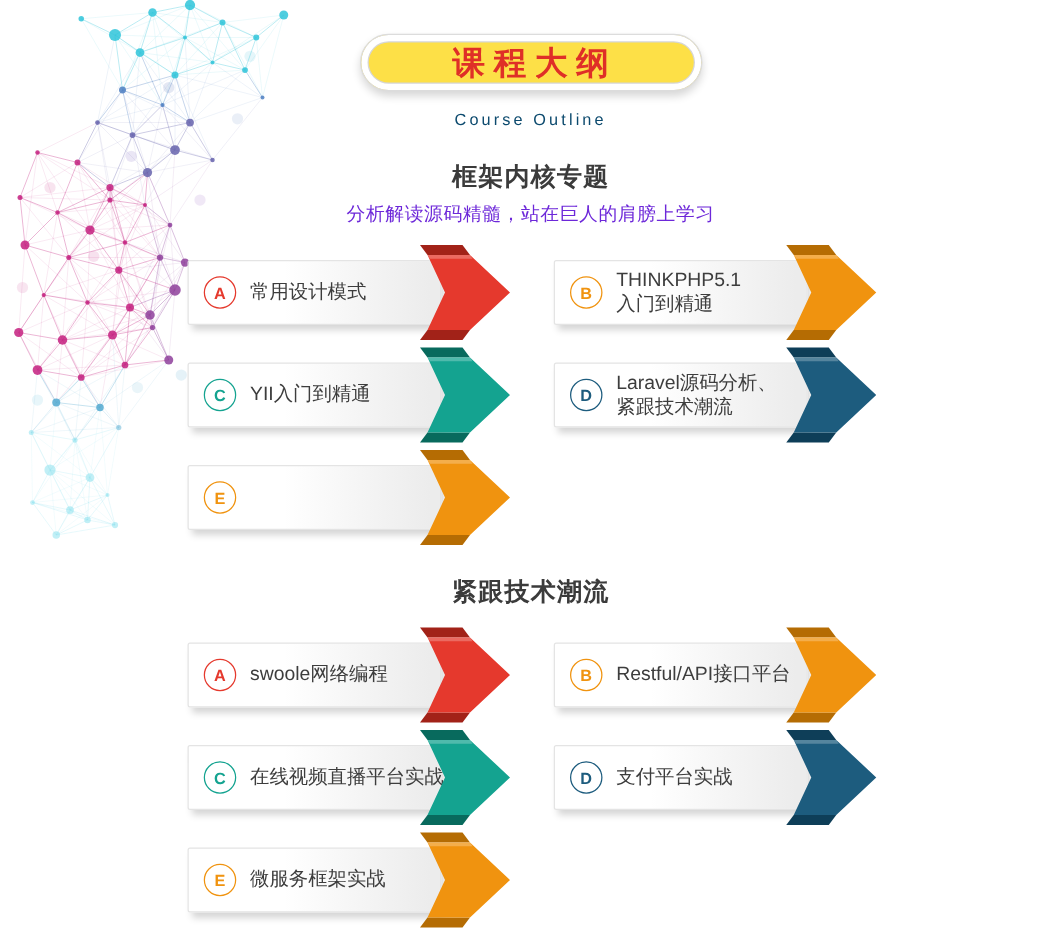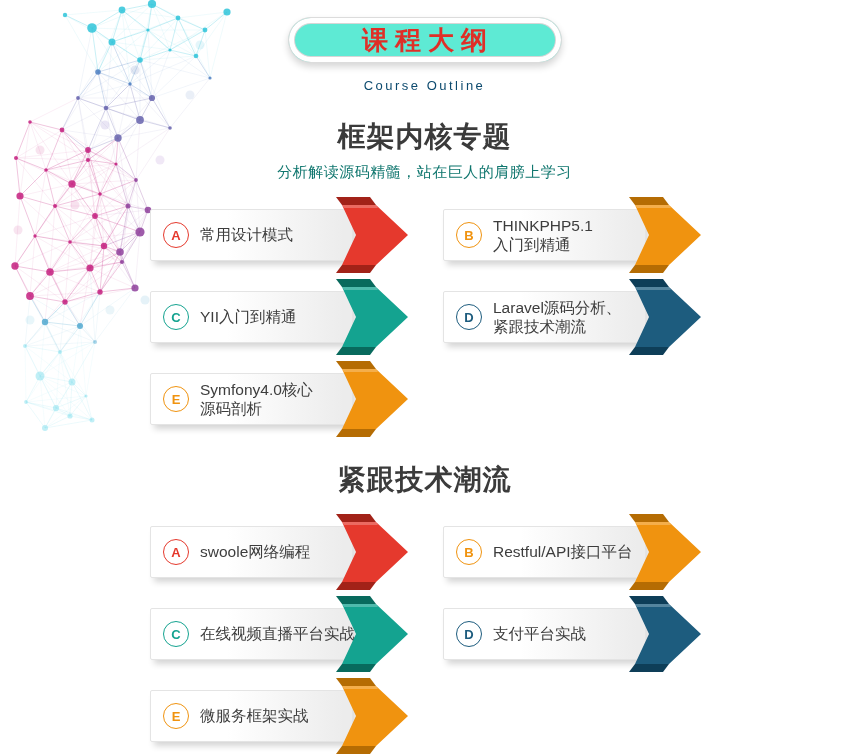--- a/index.html
+++ b/index.html
@@ -6,40 +6,40 @@
   body{
     width:849px;height:754px;overflow:hidden;background:#ffffff;
     font-family:"Liberation Sans","DejaVu Sans",sans-serif;
     position:relative;
   }
   
   #plexus{position:absolute;left:0;top:0;width:235px;height:440px;pointer-events:none;}
   
   .header{position:relative;text-align:center;padding-top:13px;}
   .pill{
-    width:272px;height:44px;margin:4px auto;background:#5eead4;
+    width:272px;height:44px;margin:14px auto;background:#fde047;
     border:1px solid #dcdcdc;border-radius:26px;
     box-shadow:0 4px 7px rgba(0,0,0,.16), inset 0 0 0 5px #ffffff, inset 0 0 0 6px #d6d6d6;
     display:flex;align-items:center;justify-content:center;
   }
   .pill span{
     color:#df2f27;font-size:26px;font-weight:bold;letter-spacing:7px;
     margin-left:7px; 
   }
   .en-sub{
     margin-top:15px;color:#0c4a6e;font-size:13px;letter-spacing:2.5px;
   }
   
   .section{position:relative;}
   .sec-title{
-    margin-top:25px;text-align:center;color:#3b3b3b;font-size:28px;font-weight:bold;
+    margin-top:25px;text-align:center;color:#3b3b3b;font-size:20px;font-weight:bold;
     letter-spacing:1px;
   }
   .sec-sub{
-    margin-top:7px;text-align:center;color:#0f766e;font-size:15px;letter-spacing:.5px;
+    margin-top:7px;text-align:center;color:#6d28d9;font-size:15px;letter-spacing:.5px;
   }
   .grid{
     margin:27px 0 0 150px;width:543px;
     display:grid;grid-template-columns:250px 250px;column-gap:43px;
     grid-auto-rows:52px;row-gap:30px;
   }
   .item{position:relative;}
   .item:nth-child(1){grid-area:1/1;}
   .item:nth-child(2){grid-area:1/2;}
   .item:nth-child(3){grid-area:2/1;}
@@ -589,24 +589,20 @@
       <polygon class="flap" points="10,1 44,1 50,9 16,9"></polygon>
       <polygon class="flap" points="16,69 50,69 44,77 10,77"></polygon>
       <polygon class="main" points="16,9 50,9 82,39 50,69 16,69 30,39"></polygon>
       <polygon points="16,9 50,9 52,12 18,12" fill="rgba(255,255,255,0.25)"></polygon>
     </svg>
   </div>
 
   <div class="item color-orange">
     <div class="bar">
       <span class="badge">E</span>
-      <div class="txt">
-              <div>Symfony4.0核心</div>
-              <div>源码剖析</div>
-            </div>
     </div>
     <svg class="arrow" viewBox="0 0 84 78">
       <polygon class="flap" points="10,1 44,1 50,9 16,9"></polygon>
       <polygon class="flap" points="16,69 50,69 44,77 10,77"></polygon>
       <polygon class="main" points="16,9 50,9 82,39 50,69 16,69 30,39"></polygon>
       <polygon points="16,9 50,9 52,12 18,12" fill="rgba(255,255,255,0.25)"></polygon>
     </svg>
   </div>
 </div>
   </div>

